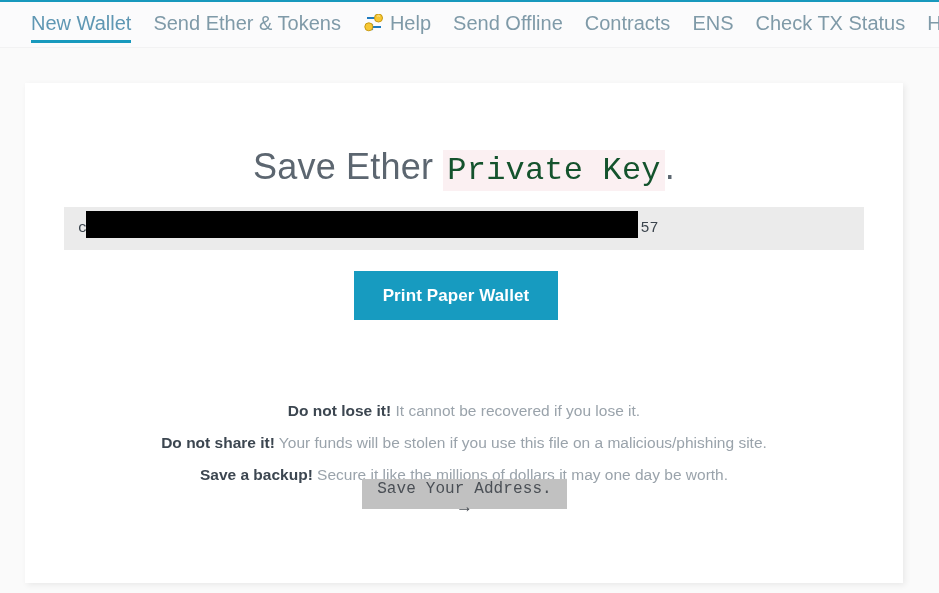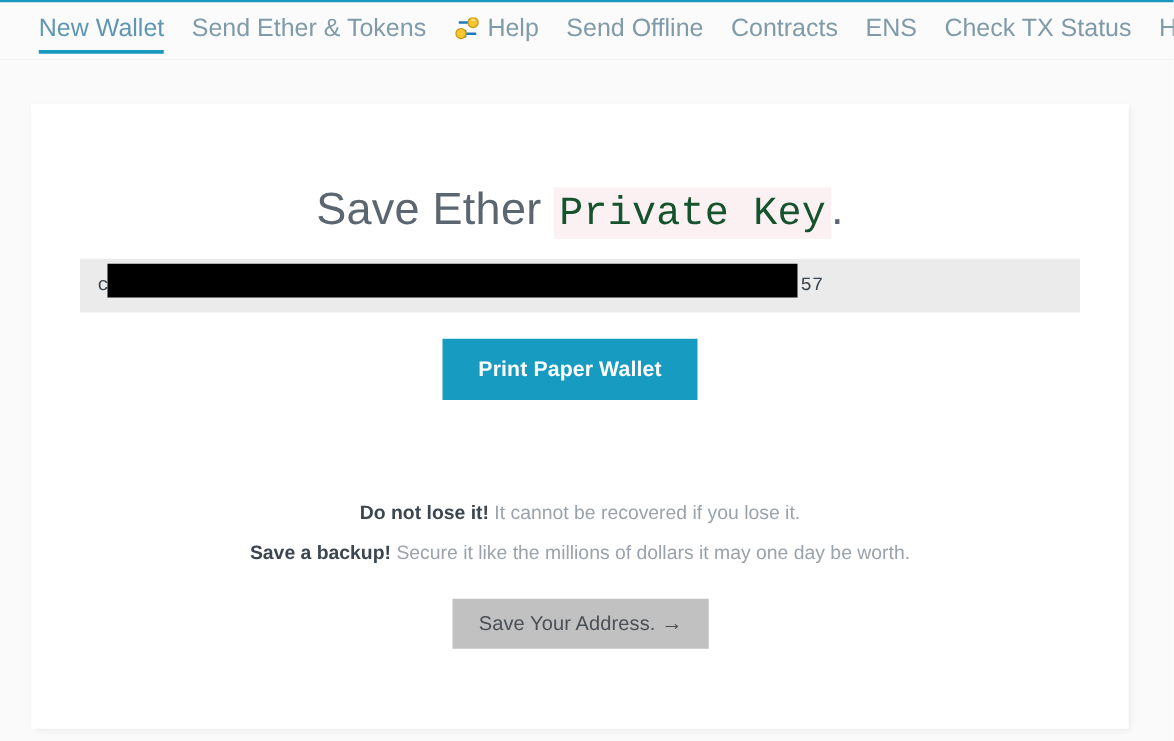--- a/index.html
+++ b/index.html
@@ -173,25 +173,25 @@
     color: #3c4650;
     font-weight: bold;
   }
 
   
   .btn-save {
     position: absolute;
     left: 337px;
     top: 396px;
     width: 205px;
-    height: 40px;
+    height: 30px;
     background: #c1c1c1;
     color: #4a4f55;
     border: none;
-    font-family: Liberation Sans, sans-serif;
+    font-family: Liberation Mono, monospace;
     font-size: 16px;
     cursor: pointer;
     letter-spacing: 0.1px;
   }
   .btn-save .arrow { font-size: 17px; }
 </style>
 </head>
 <body>
 
 <div class="top-rule"></div>
@@ -251,20 +251,21 @@
   <div class="privkey-box">
     <span class="privkey-text">ca</span>
       <span class="privkey-text" style="padding-left:544px;">57</span>
   </div>
   <div class="redaction"></div>
 
   <button class="btn-print">Print Paper Wallet</button>
 
   <div class="warnings">
     <div class="warn-line"><b>Do not lose it!</b><span> It cannot be recovered if you lose it.</span></div>
+    <div class="warn-line"><b>Do not share it!</b><span> Your funds will be stolen if you use this file on a malicious/phishing site.</span></div>
     <div class="warn-line"><b>Save a backup!</b><span> Secure it like the millions of dollars it may one day be worth.</span></div>
   </div>
 
   <button class="btn-save"><span>Save Your Address.</span>
     <span class="arrow">→</span>
   </button>
 
 </div>
 
 </body></html>

